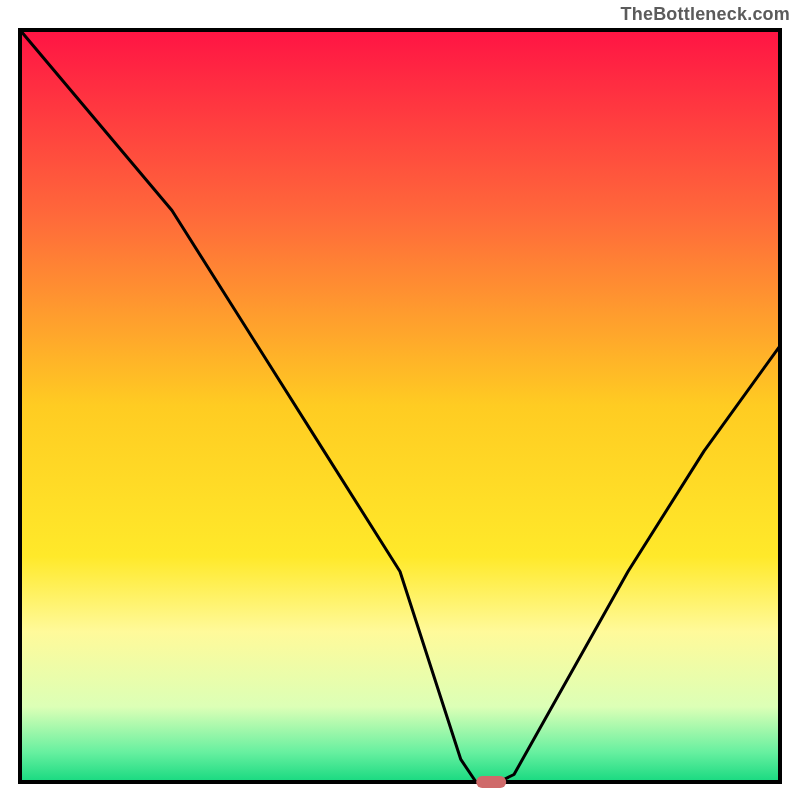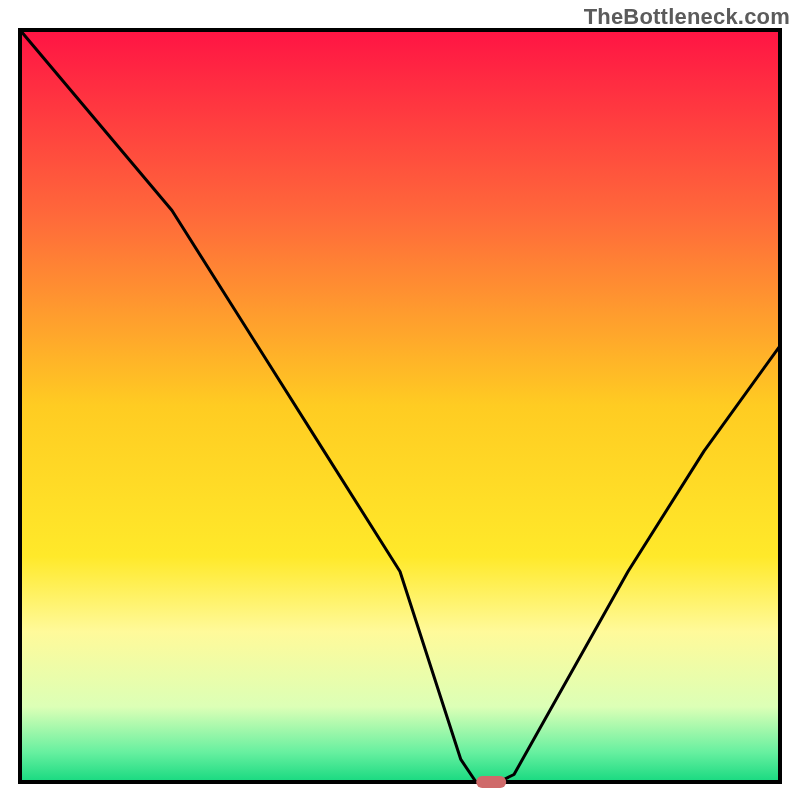--- a/index.html
+++ b/index.html
@@ -12,21 +12,21 @@
   }
   .container {
     position: relative;
     width: 800px;
     height: 800px;
   }
   .watermark {
     position: absolute;
     top: 4px;
     right: 10px;
-    font-size: 22px;
+    font-size: 18px;
     font-weight: 600;
     color: #5b5b5b;
     letter-spacing: 0.2px;
   }
   svg {
     display: block;
   }
 </style>
 </head>
 <body>

